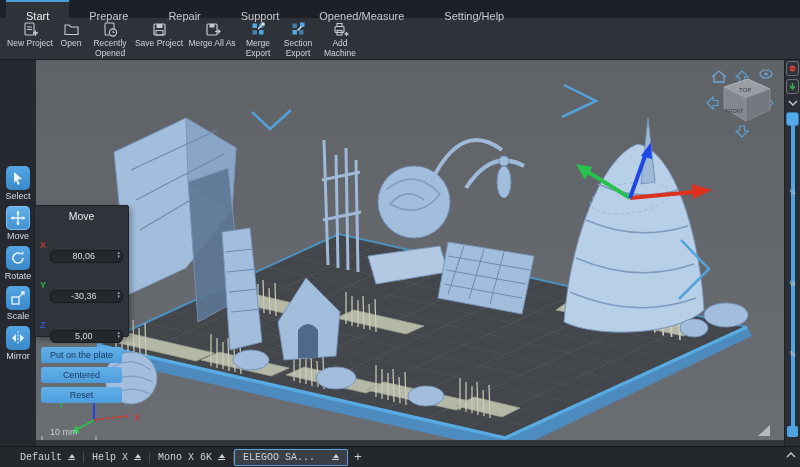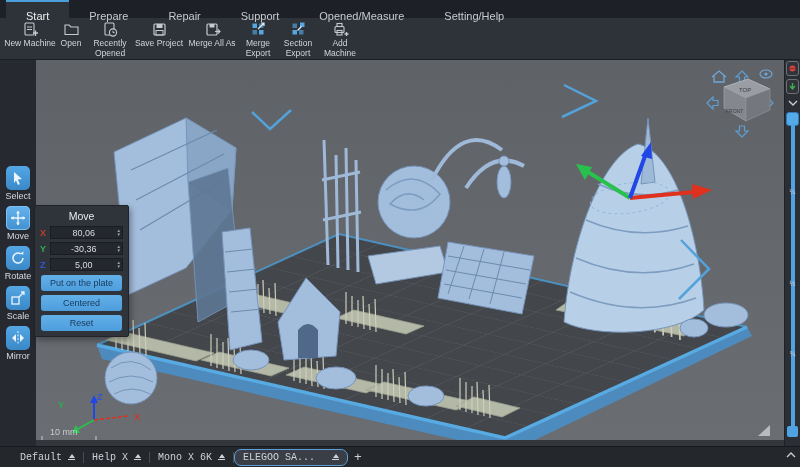--- a/index.html
+++ b/index.html
@@ -38,33 +38,33 @@
   .ztrack { position:absolute; left:6px; top:64px; width:4px; height:304px; background:#4fa3e3; }
   .zhandle { position:absolute; left:1px; top:52px; width:13px; height:14px; background:#55aae8; border-radius:3px; border:1px solid #2f7ab8;}
   .zhandle2 { position:absolute; left:2px; top:366px; width:11px; height:11px; background:#4fa3e3; border-radius:2px; }
 
   
   .movepanel { position:absolute; left:34px; top:205px; width:95px; height:132px; background:#2f333a;
                border:1px solid #202329; border-radius:2px; z-index:5; padding:4px 5px; box-shadow:2px 3px 6px rgba(0,0,0,.35); }
   .mp-title { text-align:center; font-size:10.5px; color:#e8eaec; margin-bottom:4px; }
   .mp-row { display:flex; align-items:center; gap:3px; margin-bottom:3px; }
   .mp-axis { width:7px; font-size:9px; font-weight:bold; }
-  .mp-field { flex:1; display:flex; align-items:center; background:#24272c; border:1px solid #191c20; border-radius:0; height:13px; }
+  .mp-field { flex:1; display:flex; align-items:flex-start; background:#24272c; border:1px solid #191c20; border-radius:5px; height:13px;margin-top:24px; }
   .mp-field input { flex:1; width:50px; background:transparent; border:0; color:#dadce0; font-size:9px; text-align:center;
                     font-family:"Liberation Sans",sans-serif; outline:none; }
   .spinner { display:flex; flex-direction:column; line-height:4px; padding-right:1px; }
   .spinner span { font-size:4.5px; color:#9da0a5; }
   .mp-btn { height:16px; margin:4px 1px 0 1px; background:linear-gradient(#63b0e8,#4d9ddd); border-radius:3px;
             display:flex; align-items:center; justify-content:center; font-size:9px; color:#17395c; }
 
   
   .machinebar { position:absolute; bottom:0; left:0; right:0; height:21px; background:#24272c;
                 border-top:1px solid #17191d; display:flex; align-items:center; font-size:10px; color:#cfd2d6; padding-left:12px;font-family:Liberation Mono, monospace; }
   .mtab { display:flex; align-items:center; gap:6px; padding:0 8px; height:17px; }
-  .mtab.selected { background:#3a3f47; border:1px solid #5c9fd6; border-radius:7px;gap:17px; }
+  .mtab.selected { background:#3a3f47; border:1px solid #5c9fd6; border-radius:1px;gap:17px; }
   .eject { display:inline-flex; flex-direction:column; align-items:center; }
   .eject .t { width:0; height:0; border-left:3px solid transparent; border-right:3px solid transparent; border-bottom:4px solid #cfd2d6; }
   .eject .b { width:7px; height:1px; background:#cfd2d6; margin-top:1px; }
   .msep { width:1px; height:11px; background:#474b52; }
   .maddbtn { font-size:13px; color:#cfd2d6; padding:0 6px; }
   .mchevron { position:absolute; right:4px; top:5px; }
 </style>
 </head>
 <body>
 
@@ -89,21 +89,21 @@
     </div>
 </div>
 
 <div class="ribbon">
   <div class="rtool" style="width:48px">
     <svg class="ric" viewBox="0 0 17 17">
       <rect x="3" y="2" width="9" height="12" rx="1" fill="none" stroke="#c7cad0" stroke-width="1.1"></rect>
       <path d="M5 6h5M5 8.5h5" stroke="#c7cad0" stroke-width="1"></path>
       <path d="M11 12h5M13.5 9.5V15" stroke="#c7cad0" stroke-width="1.3"></path>
     </svg>
-    <span class="nowrap">New Machine</span>
+    <span class="nowrap">New Project</span>
   </div>
   <div class="rtool" style="width:34px">
     <svg class="ric" viewBox="0 0 17 17">
       <path d="M2 4h4l2 2h7v7.5H2z" fill="none" stroke="#c7cad0" stroke-width="1.1"></path>
     </svg>
     <span class="nowrap">Open</span>
   </div>
   <div class="rtool" style="width:44px">
     <svg class="ric" viewBox="0 0 17 17">
       <rect x="3" y="2" width="9" height="12" rx="1" fill="none" stroke="#c7cad0" stroke-width="1.1"></rect>

